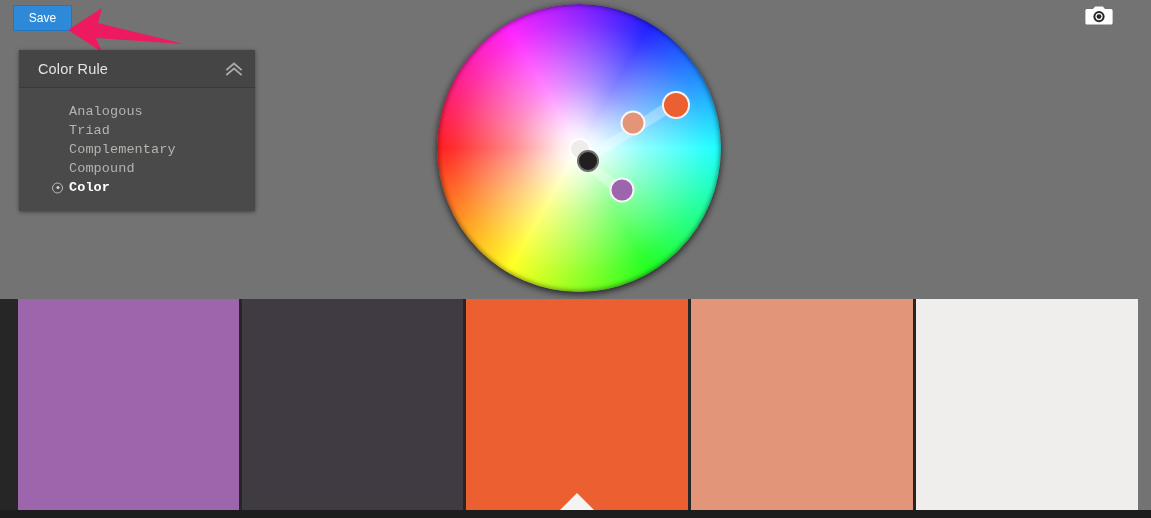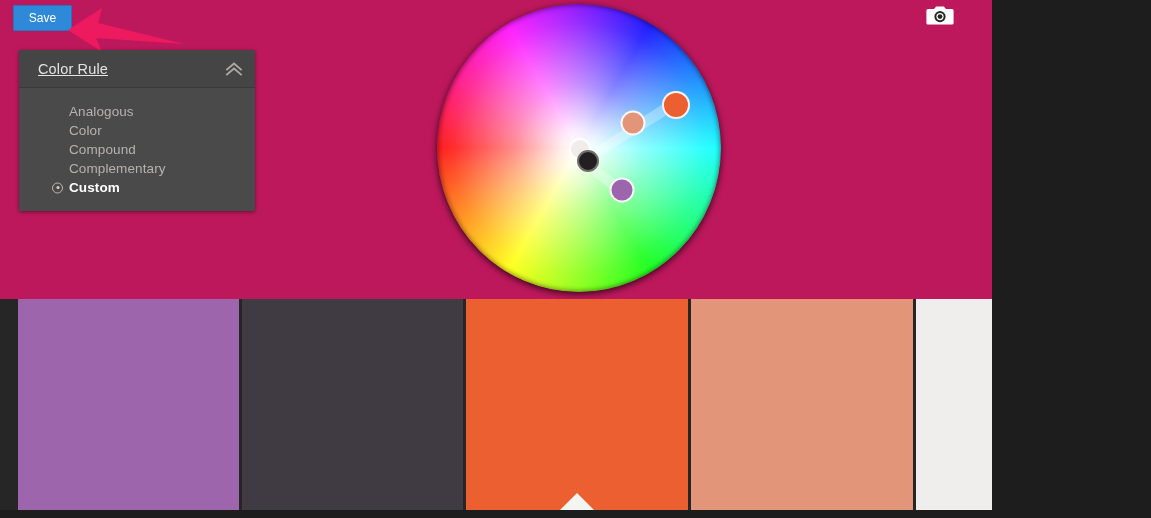--- a/index.html
+++ b/index.html
@@ -8,23 +8,23 @@
     padding: 0;
     background: #1d1d1d;
   }
   body {
     font-family: "Liberation Sans", sans-serif;
     -webkit-font-smoothing: antialiased;
   }
 
   #app {
     position: relative;
-    width: 992px;
+    width: 1151px;
     height: 518px;
-    background: #be185d;
+    background: #737373;
     overflow: hidden;
   }
 
   
   .save-button {
     position: absolute;
     left: 13px;
     top: 5px;
     width: 59px;
     height: 26px;
@@ -79,39 +79,39 @@
     padding: 0 12px 0 19px;
     box-sizing: border-box;
     cursor: pointer;
   }
   .rule-panel-title {
     color: #e3e3e3;
     font-size: 14.5px;
     font-weight: 400;
     letter-spacing: 0.15px;
     flex: 1;
-    text-decoration: underline;
   }
   .collapse-icon {
     width: 18px;
     height: 14px;
     opacity: 0.75;
     cursor: pointer;
   }
   .rule-panel-body {
     padding: 14px 0 14px 0;
   }
   .rule-item {
     position: relative;
     height: 19px;
     display: flex;
     align-items: center;
     padding-left: 33px;
     cursor: pointer;
     box-sizing: border-box;
+    font-family: Liberation Mono, monospace;
   }
   .rule-item-label {
     color: #b7b2ae;
     font-size: 13.5px;
     line-height: 19px;
     letter-spacing: 0.1px;
     padding-left: 17px;
   }
   .rule-item.selected .rule-item-label {
     color: #ffffff;
@@ -274,33 +274,33 @@
         <path d="M2 12.5 L9 6.5 L16 12.5" stroke="#cfcbc7" stroke-width="1.8" fill="none" stroke-linecap="square"></path>
       </svg>
     </div>
     <div class="rule-panel-body">
       <div class="rule-item">
 
         <span class="rule-item-label">Analogous</span>
       </div>
       <div class="rule-item">
 
-        <span class="rule-item-label">Color</span>
+        <span class="rule-item-label">Triad</span>
       </div>
       <div class="rule-item">
 
+        <span class="rule-item-label">Complementary</span>
+      </div>
+      <div class="rule-item">
+
         <span class="rule-item-label">Compound</span>
-      </div>
-      <div class="rule-item">
-
-        <span class="rule-item-label">Complementary</span>
       </div>
       <div class="rule-item selected">
         <span class="radio-icon"></span>
-        <span class="rule-item-label">Custom</span>
+        <span class="rule-item-label">Color</span>
       </div>
     </div>
   </div>
 
   <div class="wheel-wrap">
     <div class="wheel-disc">
       <div class="wheel-hue"></div>
       <div class="wheel-sat"></div>
       <div class="wheel-edge"></div>
     </div>

